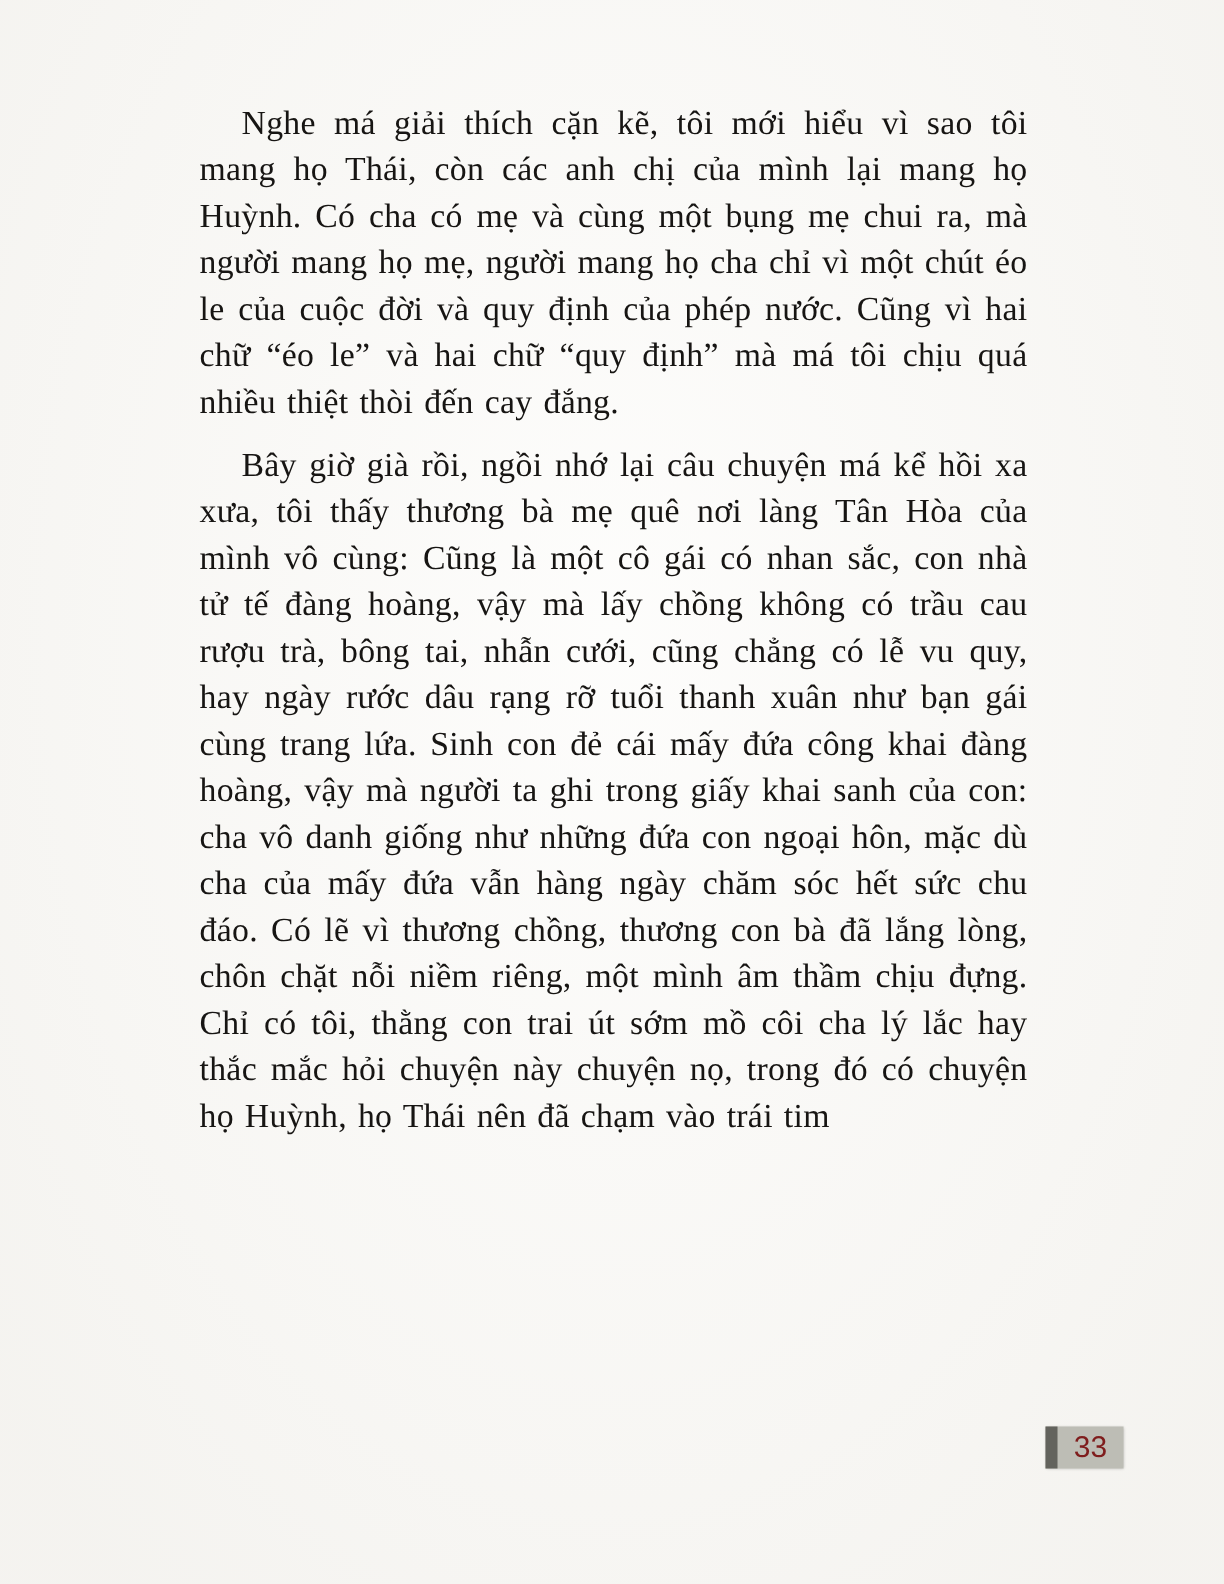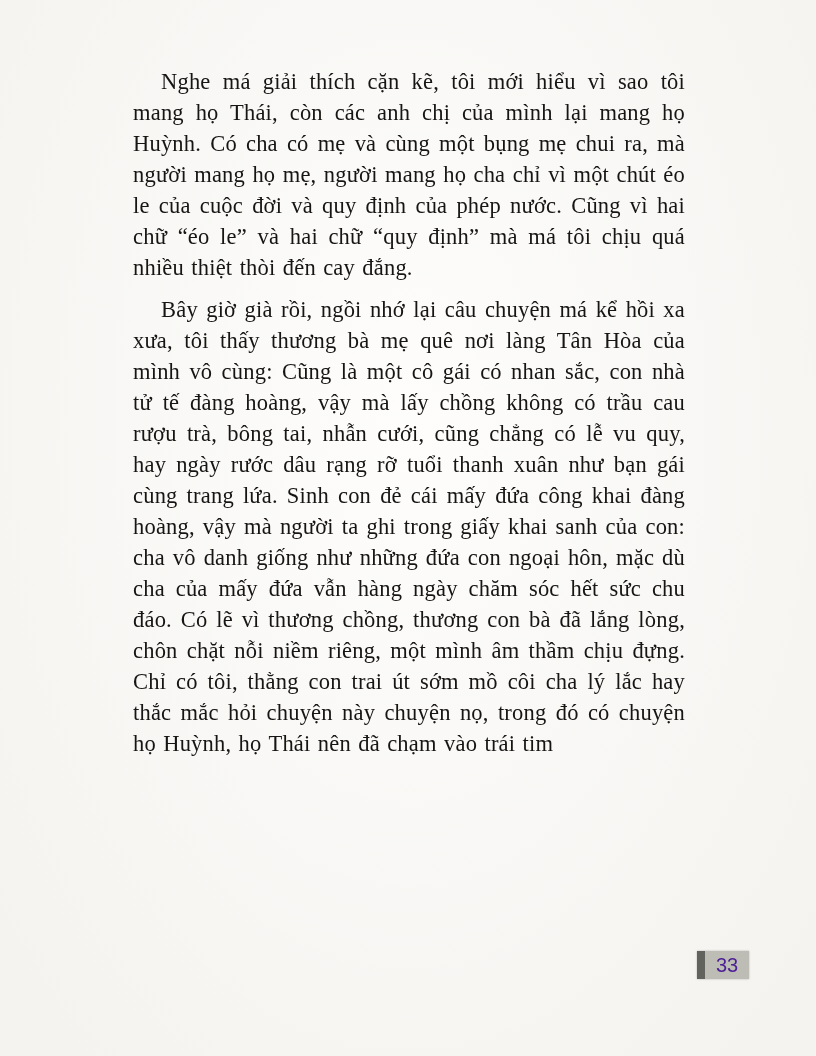--- a/index.html
+++ b/index.html
@@ -50,21 +50,21 @@
     top: 951px;
     width: 44px;
     height: 28px;
     background: #bdbdb5;
     border-left: 8px solid #63635d;
     display: flex;
     align-items: center;
     justify-content: center;
     font-size: 20px;
     font-family: "Liberation Sans", sans-serif;
-    color: #4c1d95;
+    color: #7f1d1d;
     box-shadow: 0 0 2px rgba(0,0,0,0.25);
   }
 </style>
 </head>
 <body>
 
 <div class="text-block">
   <p class="para indent">Nghe má giải thích cặn kẽ, tôi mới hiểu vì sao tôi mang họ Thái, còn các anh chị của mình lại mang họ Huỳnh. Có cha có mẹ và cùng một bụng mẹ chui ra, mà người mang họ mẹ, người mang họ cha chỉ vì một chút éo le của cuộc đời và quy định của phép nước. Cũng vì hai chữ “éo le” và hai chữ “quy định” mà má tôi chịu quá nhiều thiệt thòi đến cay đắng.</p>
   <p class="para indent">Bây giờ già rồi, ngồi nhớ lại câu chuyện má kể hồi xa xưa, tôi thấy thương bà mẹ quê nơi làng Tân Hòa của mình vô cùng: Cũng là một cô gái có nhan sắc, con nhà tử tế đàng hoàng, vậy mà lấy chồng không có trầu cau rượu trà, bông tai, nhẫn cưới, cũng chẳng có lễ vu quy, hay ngày rước dâu rạng rỡ tuổi thanh xuân như bạn gái cùng trang lứa. Sinh con đẻ cái mấy đứa công khai đàng hoàng, vậy mà người ta ghi trong giấy khai sanh của con: cha vô danh giống như những đứa con ngoại hôn, mặc dù cha của mấy đứa vẫn hàng ngày chăm sóc hết sức chu đáo. Có lẽ vì thương chồng, thương con bà đã lắng lòng, chôn chặt nỗi niềm riêng, một mình âm thầm chịu đựng. Chỉ có tôi, thằng con trai út sớm mồ côi cha lý lắc hay thắc mắc hỏi chuyện này chuyện nọ, trong đó có chuyện họ Huỳnh, họ Thái nên đã chạm vào trái tim</p>
 </div>

